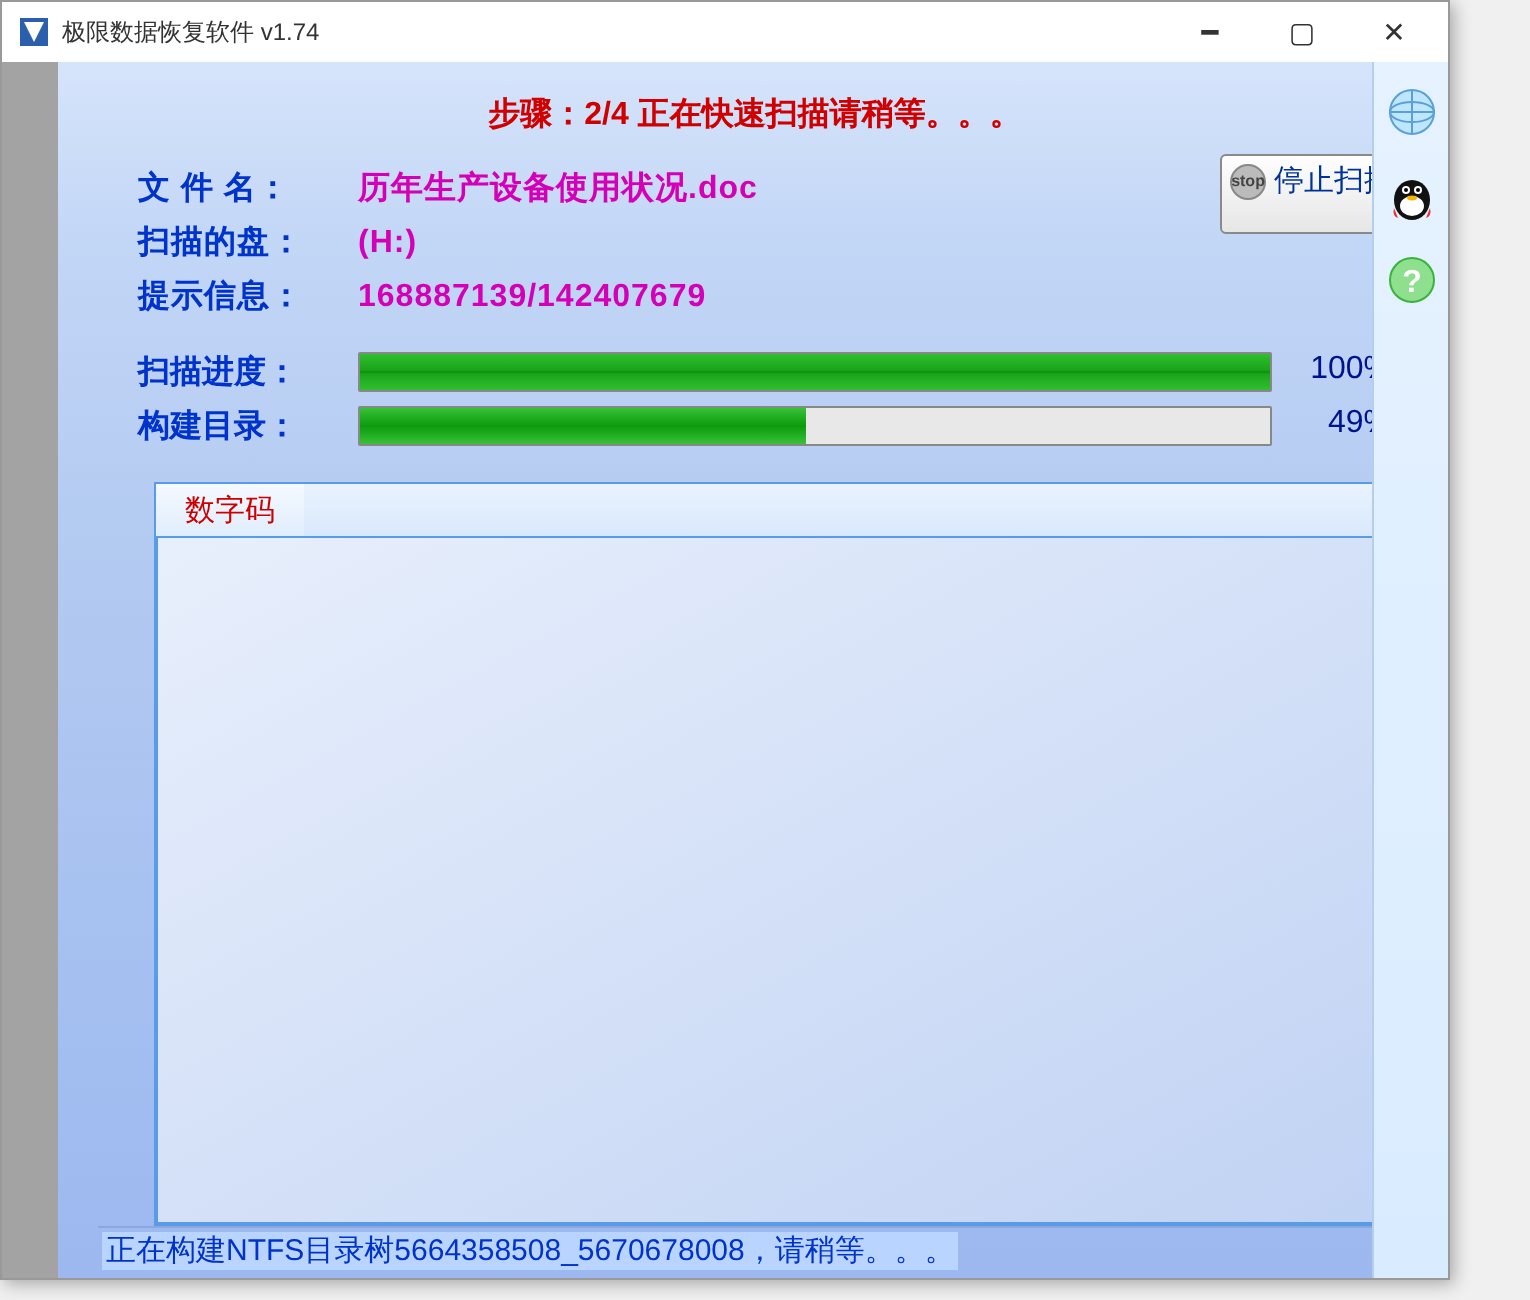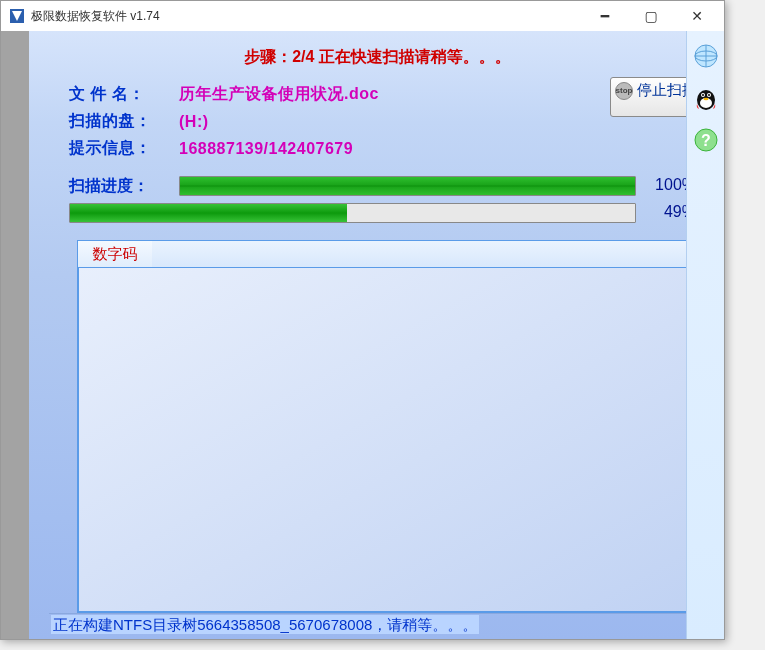--- a/index.html
+++ b/index.html
@@ -172,20 +172,21 @@
 
     <div class="progress-row">
       <span class="progress-label">扫描进度：</span>
       <div class="progress-track">
         <div class="progress-fill" id="scan-fill" style="width: 100%;"></div>
       </div>
       <span class="progress-pct">100%</span>
     </div>
 
     <div class="progress-row">
+      <span class="progress-label">构建目录：</span>
       <div class="progress-track">
         <div class="progress-fill partial" id="build-fill" style="width: 49%;"></div>
       </div>
       <span class="progress-pct">49%</span>
     </div>
 
     <div class="table-wrap">
       <div class="table-header">
         <div class="th th1">数字码</div>
       </div>

